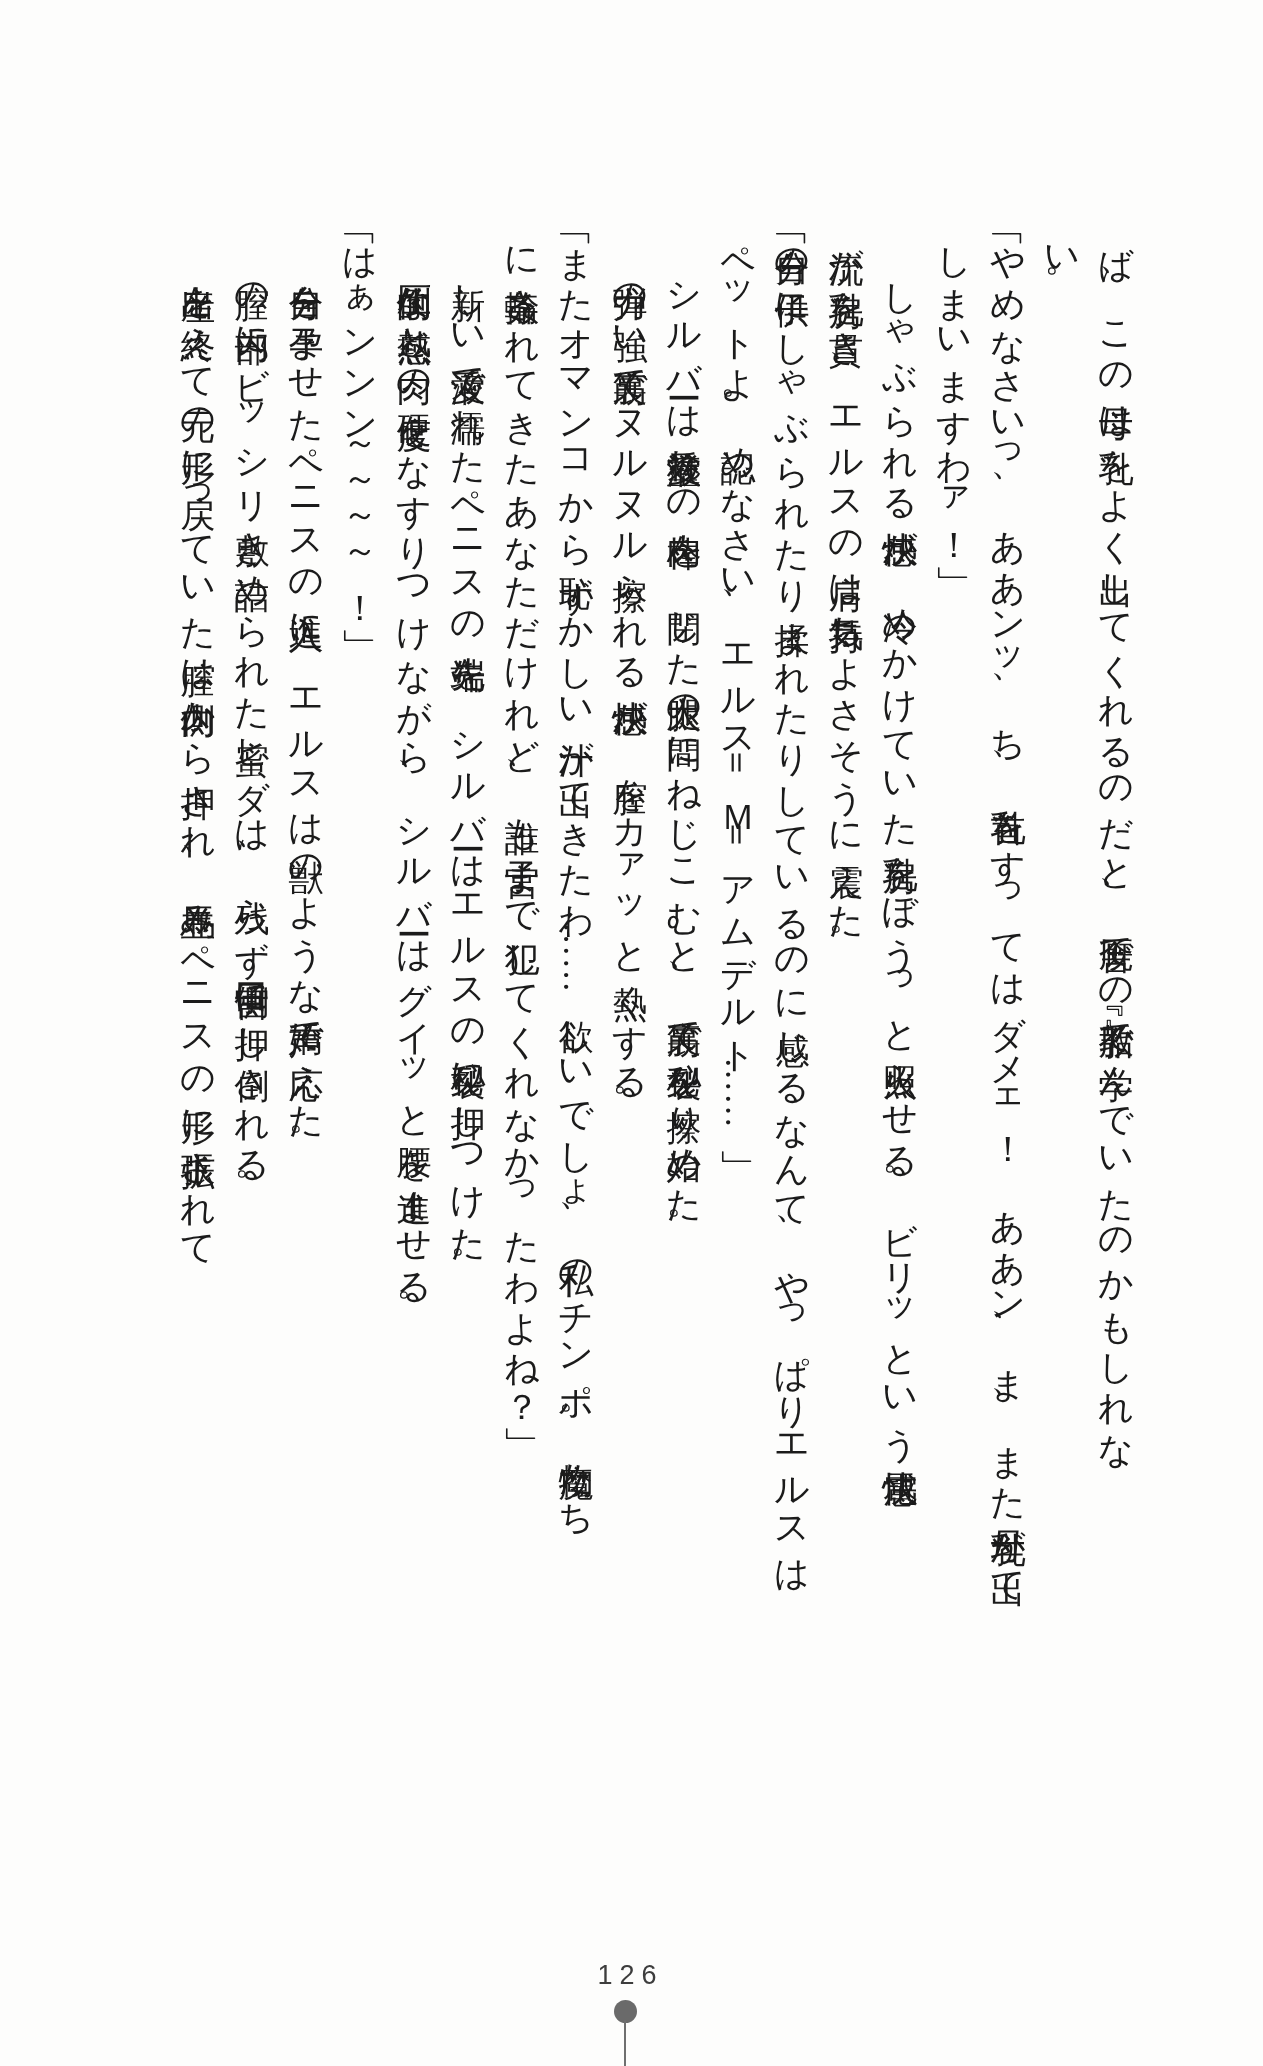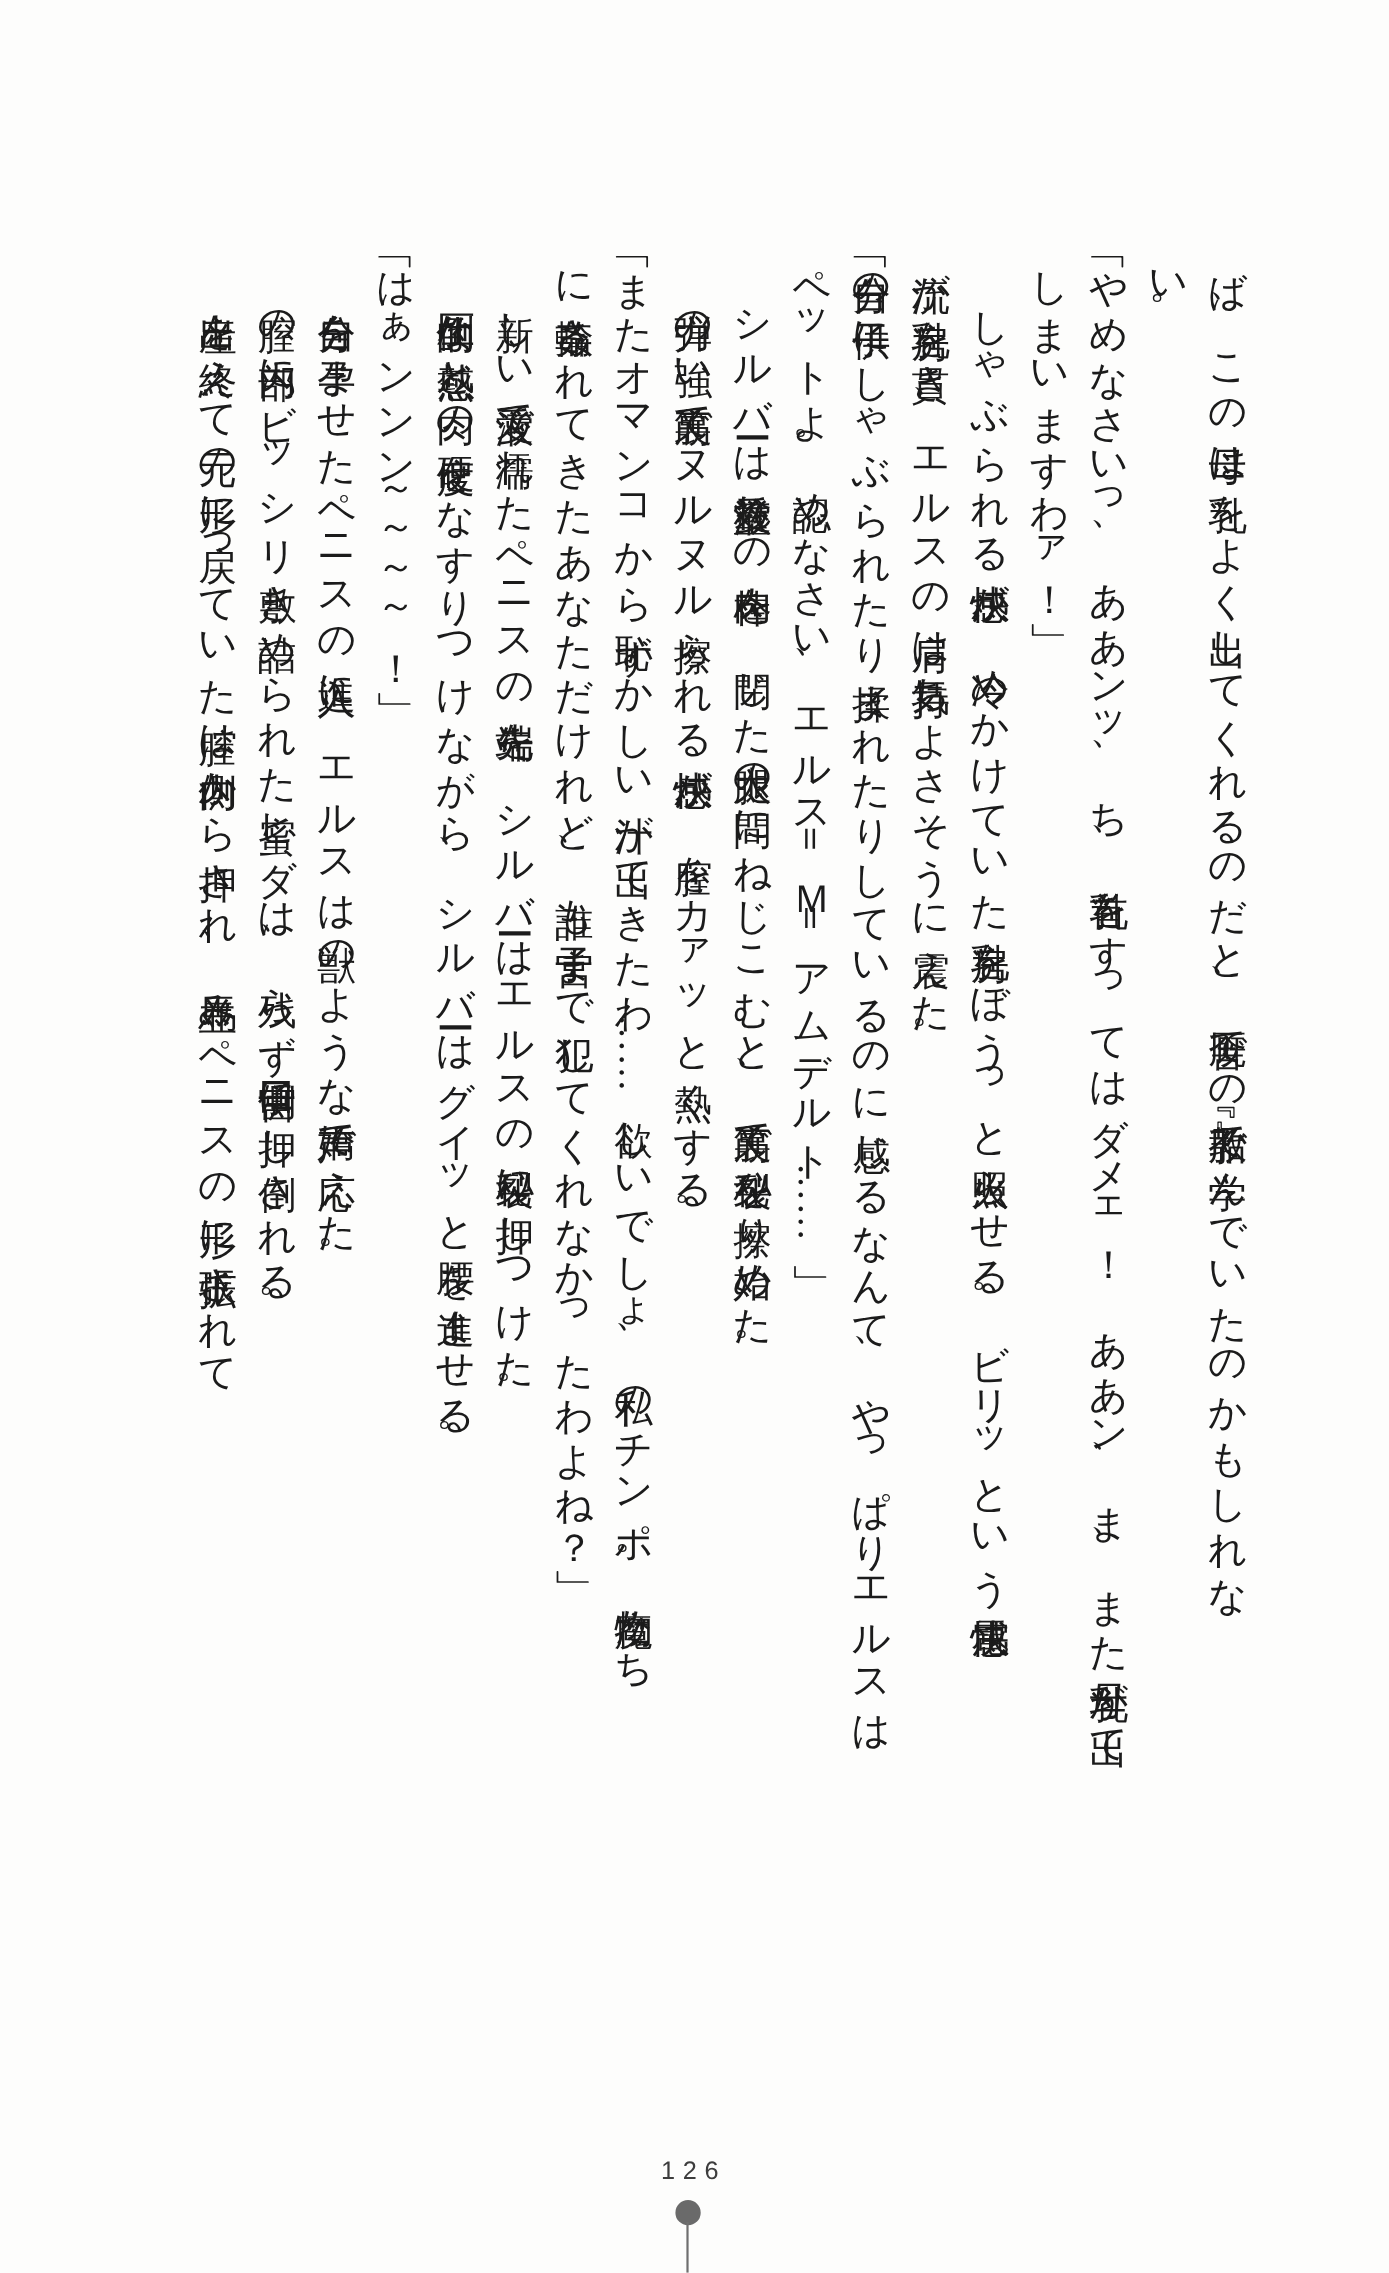--- a/index.html
+++ b/index.html
@@ -47,21 +47,21 @@
     height: 114px;
   }
   .page-number {
     position: absolute;
     left: 557px;
     top: 8px;
     width: 140px;
     text-align: center;
     font-family: "Liberation Sans", "DejaVu Sans", sans-serif;
     font-weight: 300;
-    font-size: 23px;
+    font-size: 27px;
     letter-spacing: 7px;
     text-indent: 7px; 
     color: #3d3d3d;
   }
   .ornament-dot {
     position: absolute;
     left: 614px;
     top: 48px;
     width: 23px;
     height: 23px;

